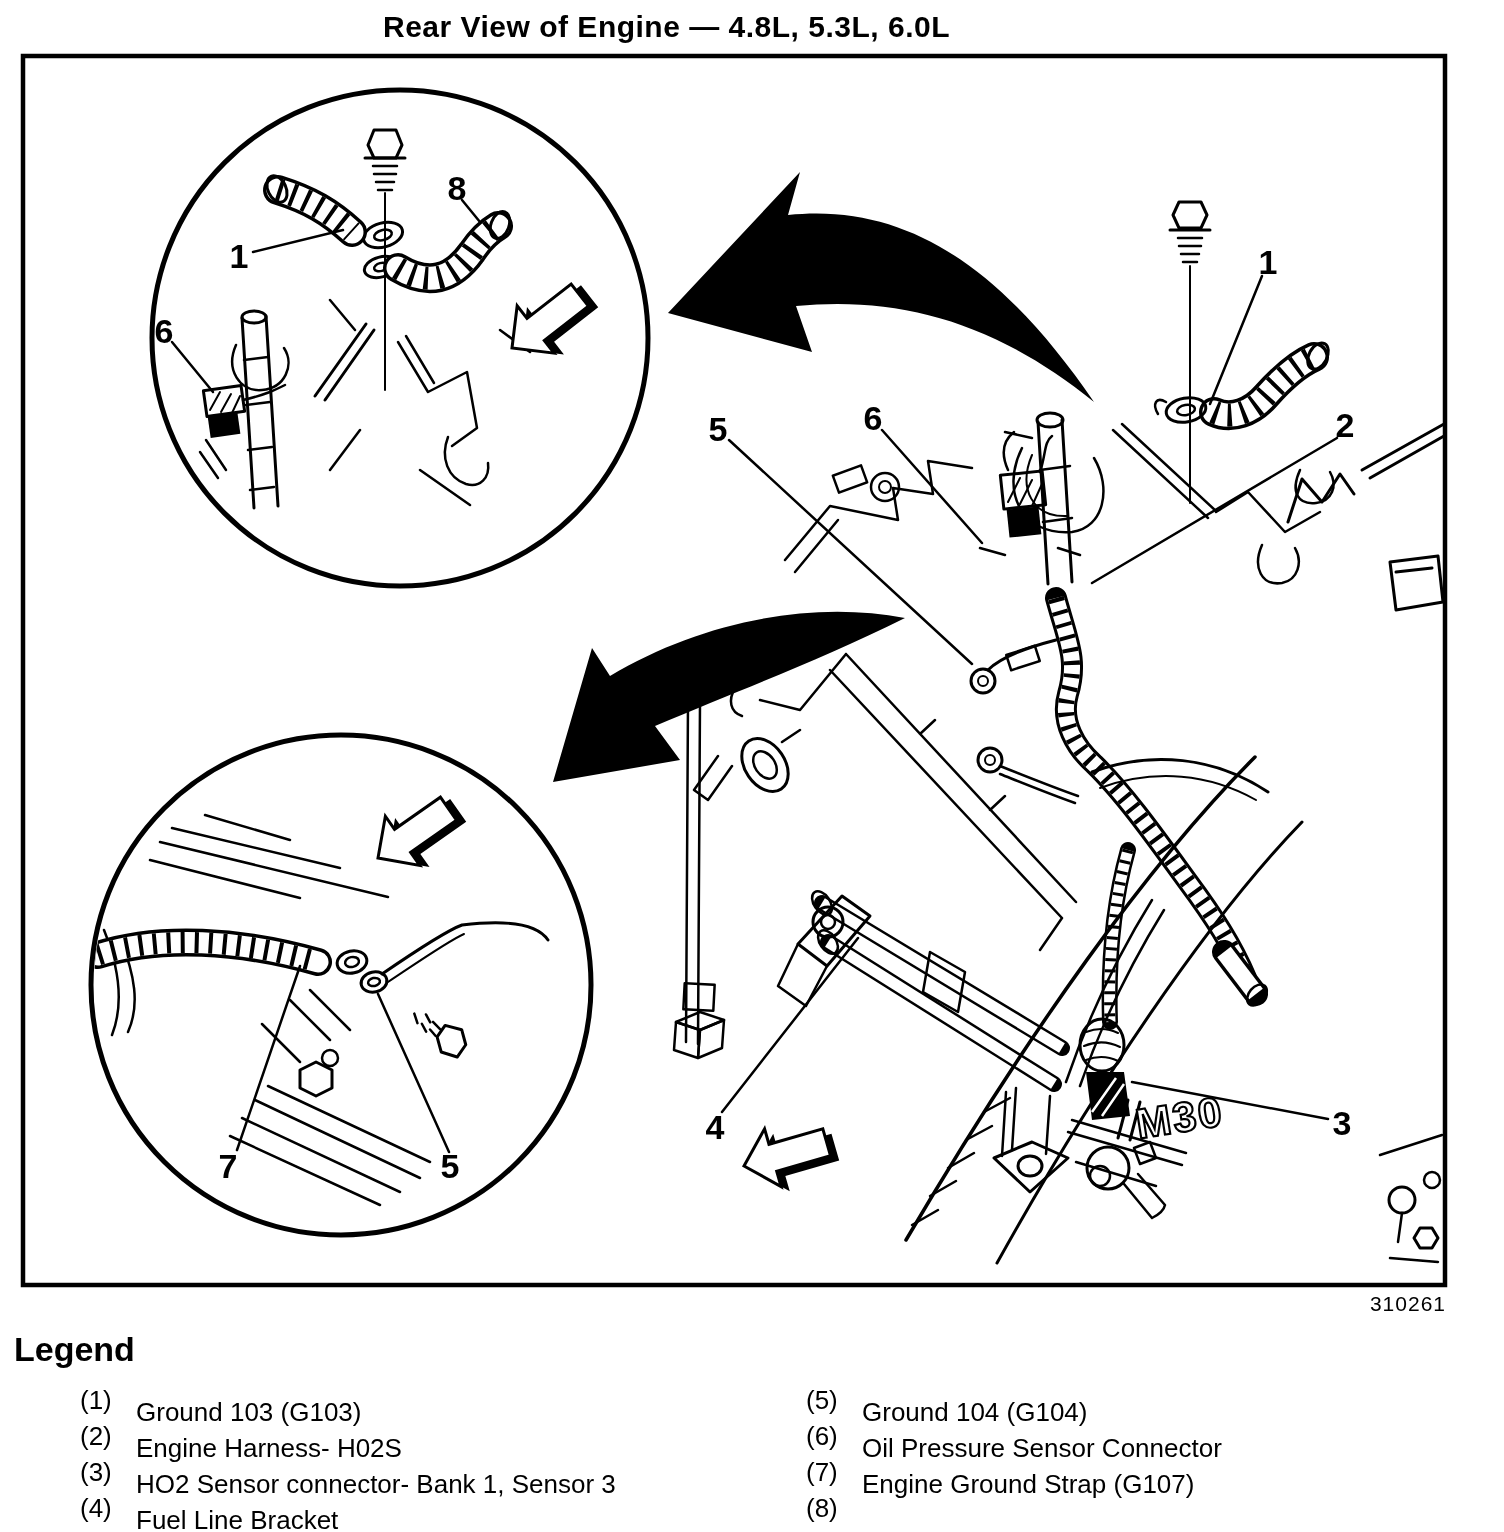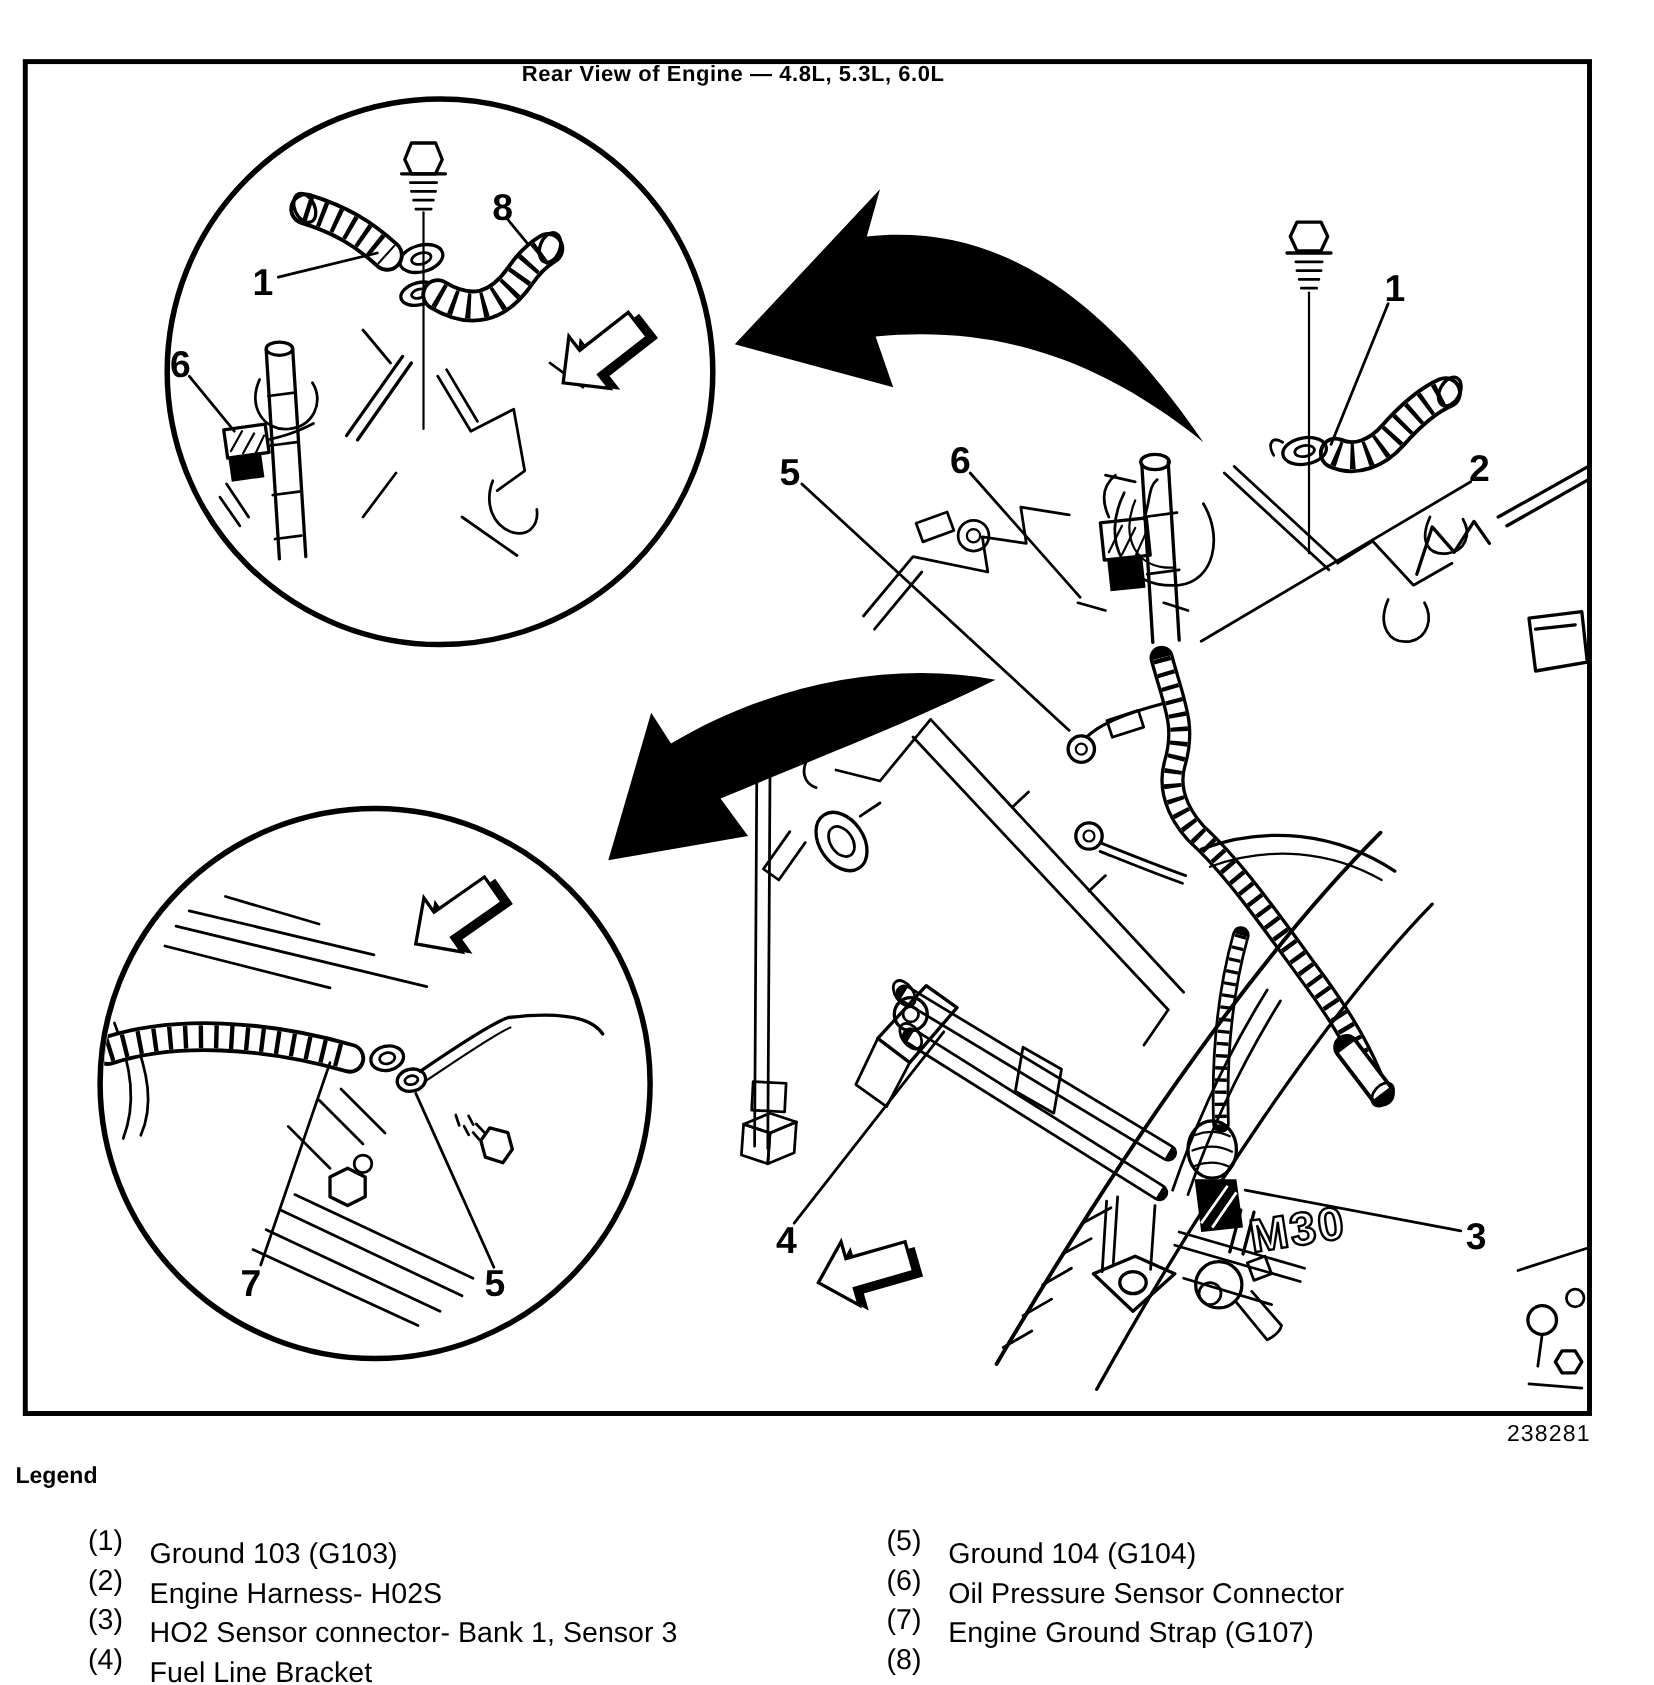--- a/index.html
+++ b/index.html
@@ -1,20 +1,20 @@
 <!DOCTYPE html>
 <html><head>
 <meta charset="utf-8">
 <style>
   html,body{margin:0;padding:0;background:#fff;}
   body{width:1504px;height:1532px;position:relative;font-family:"Liberation Sans",sans-serif;color:#000;overflow:hidden;}
-  .title{position:absolute;left:0;top:10px;width:1333px;text-align:center;font-size:20px;font-weight:bold;letter-spacing:.5px;margin-top:47px;}
+  .title{position:absolute;left:0;top:10px;width:1333px;text-align:center;font-size:30px;font-weight:bold;letter-spacing:.5px;}
   .fignum{position:absolute;top:1292px;right:58px;font-size:21px;letter-spacing:1px;}
   .legend{position:absolute;left:0;top:1330px;width:1504px;}
-  .legend h2{margin:0 0 20px 14px;font-size:21px;font-weight:bold;}
+  .legend h2{margin:0 0 20px 14px;font-size:34px;font-weight:bold;}
   .lcol{position:absolute;top:52px;}
   .lcol.left{left:80px;}
   .lcol.right{left:806px;}
   .lrow{display:flex;height:36px;align-items:center;font-size:26px;}
   .lrow .num{width:56px;flex:0 0 56px;}
   .lrow .lab{white-space:nowrap;margin-top:24px;}
   svg{position:absolute;left:0;top:0;}
   .ln{stroke:#000;fill:none;stroke-linecap:round;stroke-linejoin:round;}
   .callout{font-size:34px;font-weight:bold;fill:#000;}
   .cast{font-size:42px;font-weight:bold;fill:#fff;stroke:#000;stroke-width:2.2px;letter-spacing:2px;}
@@ -300,21 +300,21 @@
   </g>
 
   <g class="ln" stroke-width="2.5">
     <line x1="237" y1="1150" x2="300" y2="966"></line>
     <line x1="449" y1="1152" x2="378" y2="994"></line>
   </g>
   <text class="callout" x="228" y="1178" text-anchor="middle">7</text>
   <text class="callout" x="450" y="1178" text-anchor="middle">5</text>
 </svg>
 
-<div class="fignum">238281</div>
+<div class="fignum">310261</div>
 
 <div class="legend">
   <h2>Legend</h2>
   <div class="lcol left">
     <div class="lrow">
       <span class="num">(1)</span>
       <span class="lab">Ground 103 (G103)</span>
     </div>
     <div class="lrow">
       <span class="num">(2)</span>

